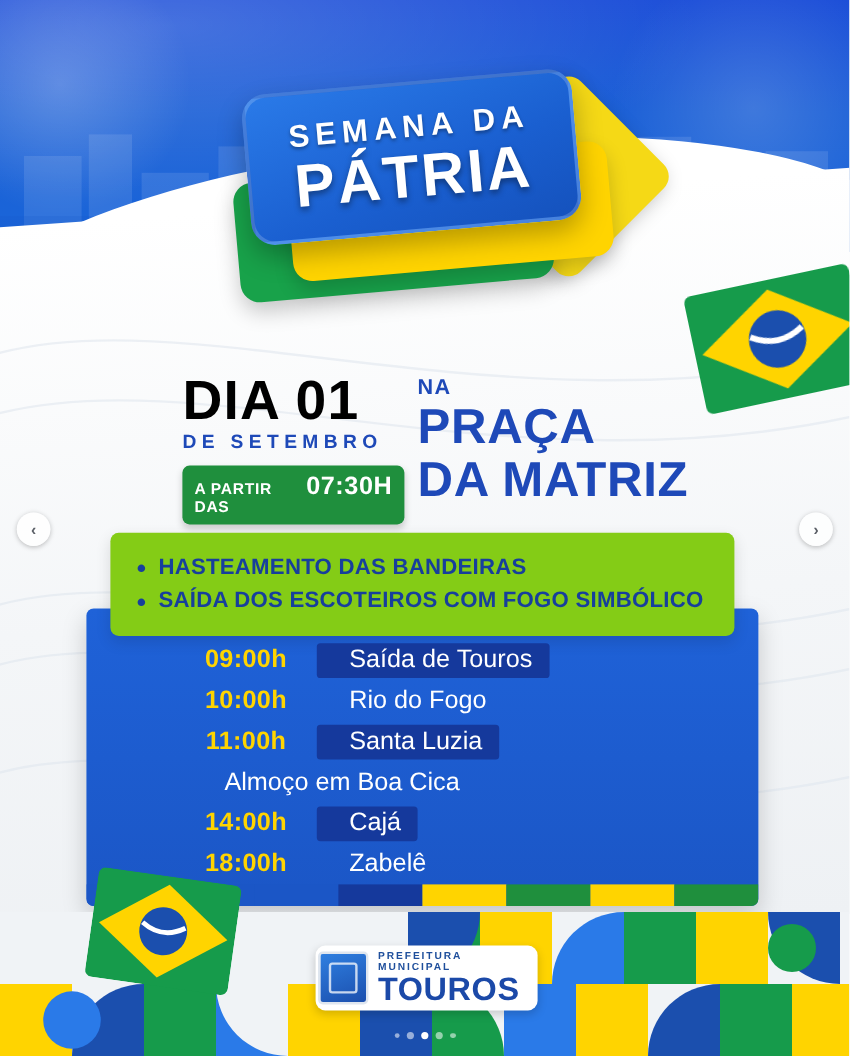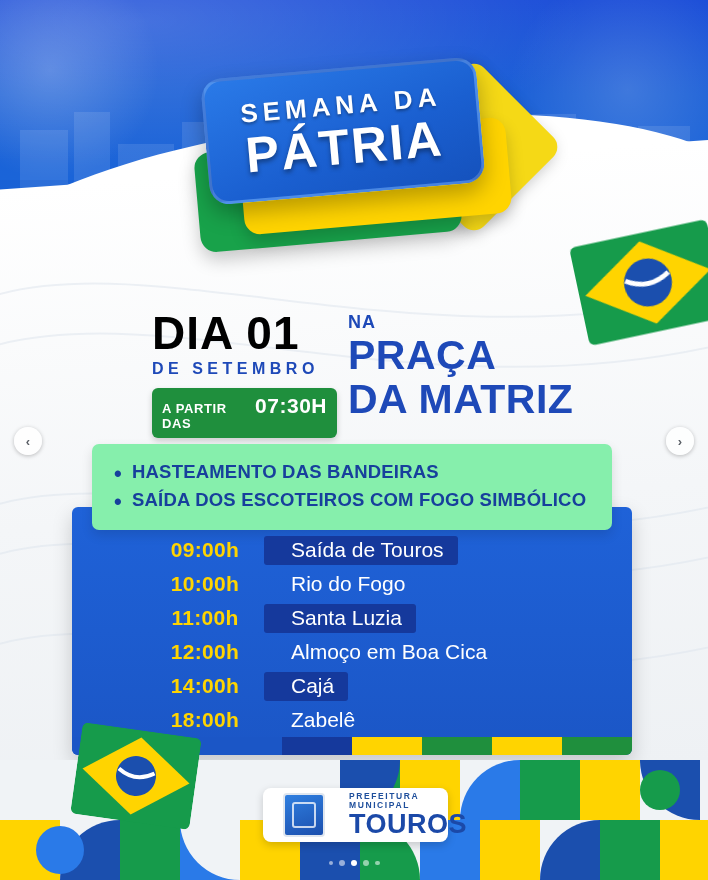--- a/index.html
+++ b/index.html
@@ -133,21 +133,21 @@
   .place-block { position: absolute; left: 348px; top: 312px; width: 320px; }
   .na { font-weight: 800; font-size: 18px; color: #1e49b8; letter-spacing: 1px; }
   .praca {
     font-weight: 800; font-size: 41px; color: #1e49b8; line-height: 1.02;
     letter-spacing: .5px; margin-top: 2px;
   }
 
   
   .yellow-box {
     position: absolute; left: 92px; top: 444px; width: 520px;
-    background: #86efac; border-radius: 7px;
+    background: #84cc16; border-radius: 7px;
     padding: 14px 18px 16px 22px;
     box-shadow: 0 5px 12px rgba(0,0,0,.12);
   }
   .yellow-box ul { list-style: none; }
   .yellow-box li {
     color: #173f9c; font-weight: 800; font-size: 18.5px; letter-spacing: .2px;
     line-height: 1.5; position: relative; padding-left: 18px;
   }
   .yellow-box li::before {
     content: "•"; position: absolute; left: 0; top: -1px; font-size: 22px; color: #173f9c;
@@ -182,21 +182,21 @@
     padding: 2px 14px 3px 27px;
     border-radius: 3px;
     white-space: nowrap;
   }
   .sched-row.alt .sched-name { background: #15399c; }
 
   
   .footer-badge {
     position: absolute; left: 263px; top: 788px; width: 185px; height: 54px;
     background: #fff; border-radius: 8px;
-    display: flex; align-items: center; gap: 24px; padding: 6px 20px;
+    display: flex; align-items: center; gap: 8px; padding: 6px 2px;
     box-shadow: 0 3px 8px rgba(0,0,0,.18);
   }
   .crest {
     width: 42px; height: 44px; border-radius: 4px;
     background: linear-gradient(160deg,#2f7fe0,#1b4fae);
     position: relative; flex: none;
     border: 2px solid #dfe6ef;
   }
   .crest::after {
     content: ""; position: absolute; left: 7px; top: 7px; right: 7px; bottom: 7px;
@@ -334,21 +334,20 @@
     </div>
     <div class="sched-row">
       <span class="sched-time">10:00h</span>
       <span class="sched-name">Rio do Fogo</span>
     </div>
     <div class="sched-row alt">
       <span class="sched-time">11:00h</span>
       <span class="sched-name">Santa Luzia</span>
     </div>
     <div class="sched-row">
-      <span class="sched-time">12:00h</span>
       <span class="sched-name">Almoço em Boa Cica</span>
     </div>
     <div class="sched-row alt">
       <span class="sched-time">14:00h</span>
       <span class="sched-name">Cajá</span>
     </div>
     <div class="sched-row">
       <span class="sched-time">18:00h</span>
       <span class="sched-name">Zabelê</span>
     </div>

